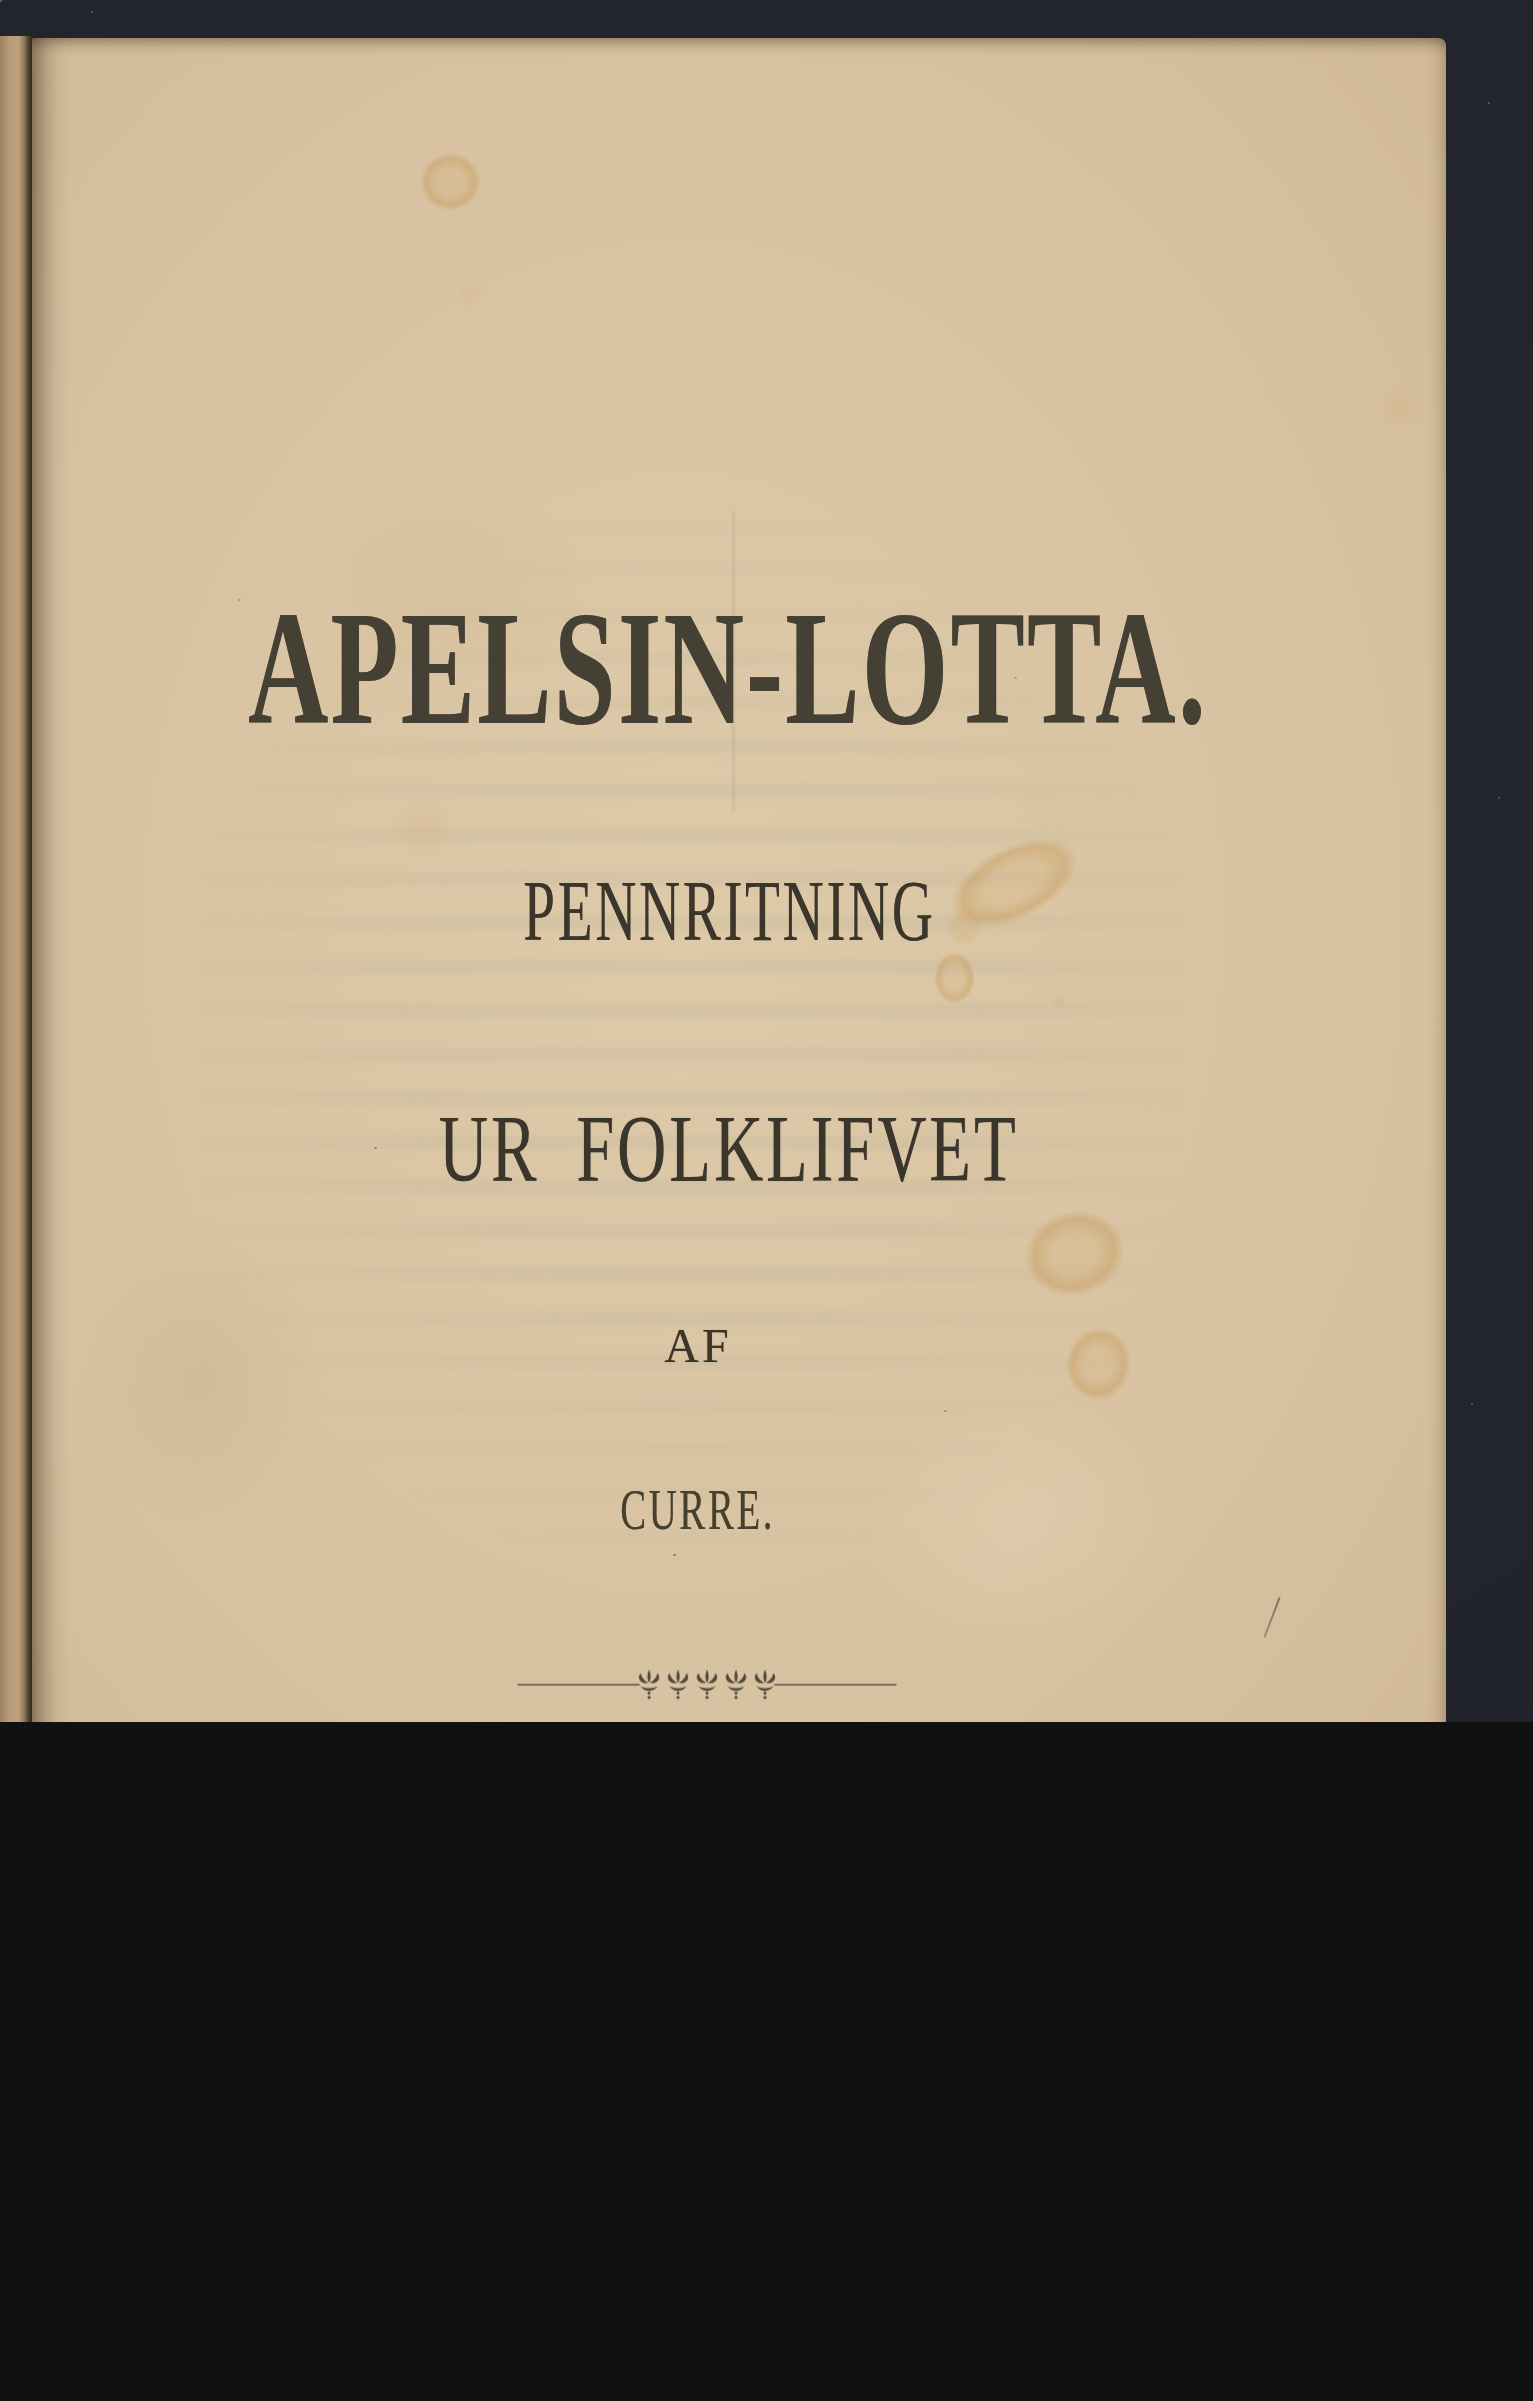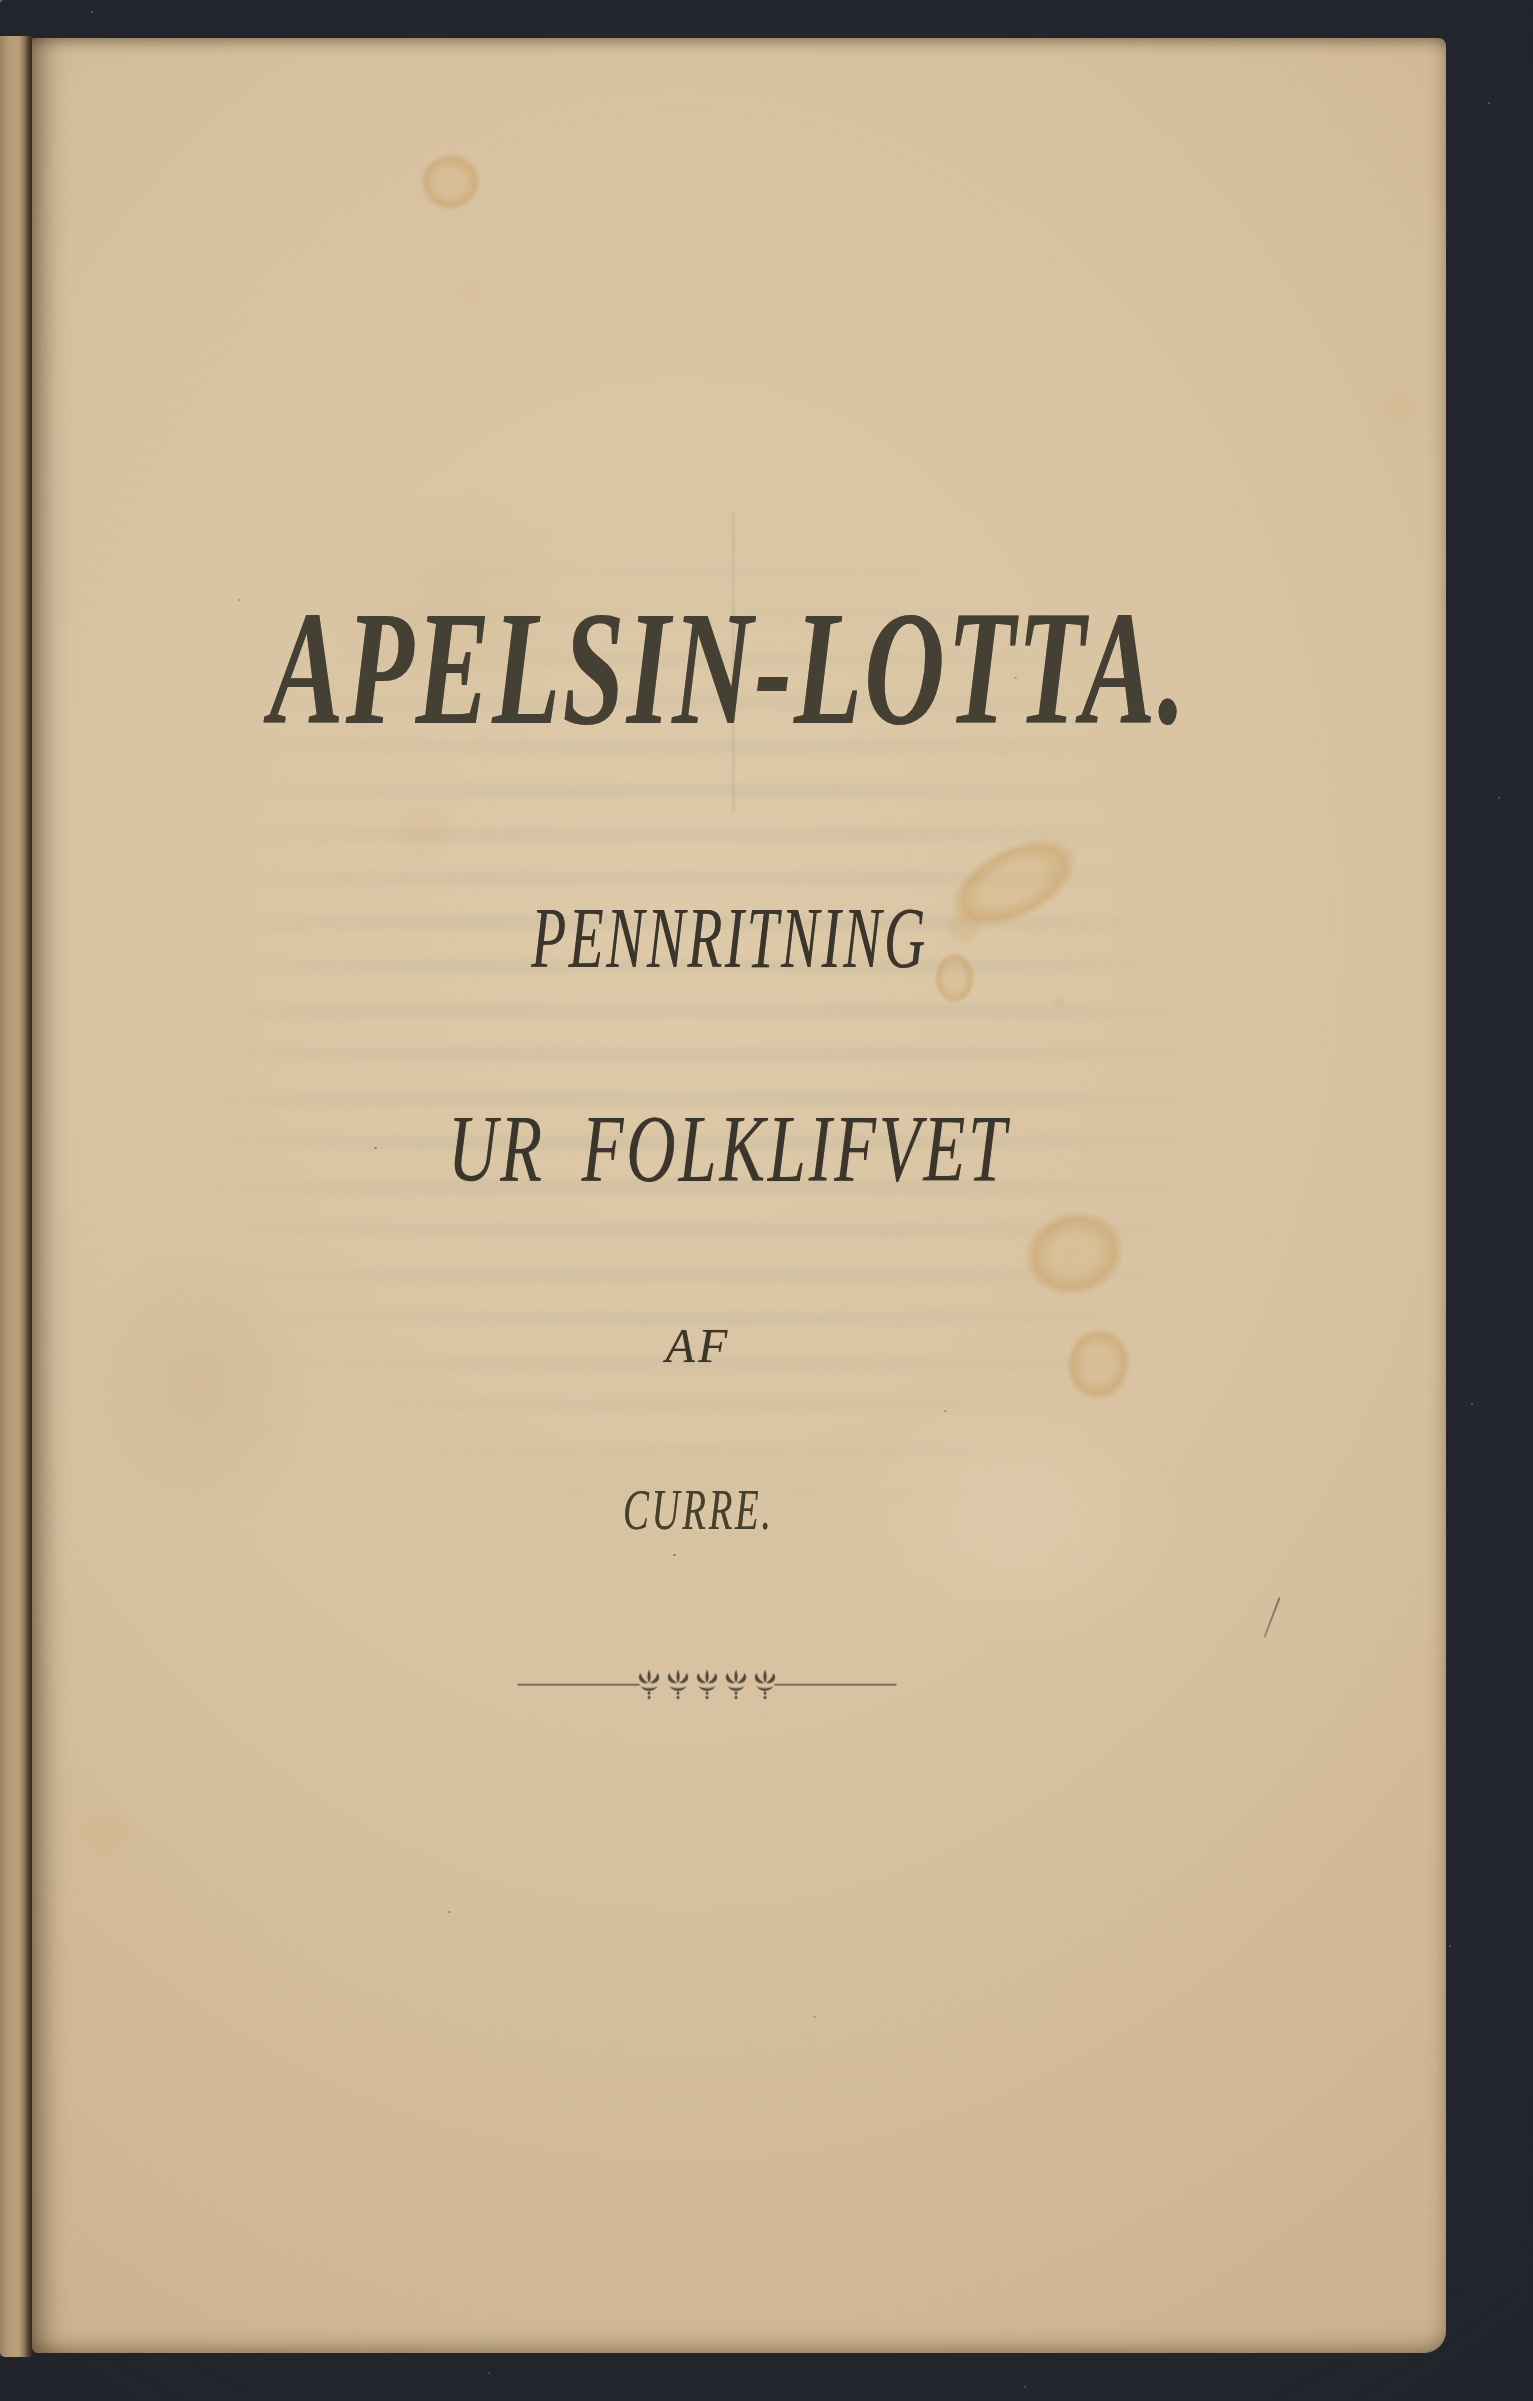--- a/index.html
+++ b/index.html
@@ -1,23 +1,22 @@
 <!DOCTYPE html>
 <html style="font-size:12.6px"><head>
 <meta charset="utf-8">
 <style>
   html,body{margin:0;padding:0;background:#111;}
   #stage{
     position:relative;
-    width:1534px;height:2401px;
+    width:1534px;height:1722px;
     overflow:hidden;
     background:
       radial-gradient(140% 100% at 50% 45%, #262931 0%, #22252c 55%, #1e2127 100%);
     font-family:"Liberation Serif","DejaVu Serif",serif;
-    font-style:italic;
   }
   
   .bg-speck{
     position:absolute;left:0;top:0;width:1.6px;height:1.6px;border-radius:50%;
     background:rgba(225,225,215,.38);
     box-shadow:
       91px 11px 0 rgba(220,220,210,.30),
       1266px 74px 0 rgba(220,220,210,.34),
       1367px 47px 0 rgba(220,220,210,.25),
       1488px 102px 0 rgba(220,220,210,.30),
@@ -52,21 +51,21 @@
   }
   .line{
     position:absolute;left:0;right:0;
     text-align:center;line-height:1;white-space:nowrap;
     color:#3b362c;
     text-shadow:0 0 0.8px rgba(62,56,44,0.55);
   }
   .line > span{display:inline-block;transform-origin:50% 0;}
   .book-title          {top:548px;margin-left:-20.5px;font-size:164px;font-weight:700;letter-spacing:3.1px;color:#454034;}
   .book-title  > span  {transform:scaleX(0.68);}
-  .genre-line          {top:857px;margin-left:-17.3px;font-size:86px;letter-spacing:3.9px;}
+  .genre-line          {top:830px;margin-left:-17.3px;font-size:86px;letter-spacing:3.9px;}
   .genre-line  > span  {transform:scaleX(0.664);}
   .subject-line        {top:1064px;margin-left:-20.5px;font-size:95px;letter-spacing:3.9px;word-spacing:23.6px;}
   .subject-line > span {transform:scaleX(0.72);}
   .byline-prep         {top:1284px;margin-left:-81px;font-size:48px;letter-spacing:3.1px;}
   .author-name         {top:1443px;margin-left:-81px;font-size:58px;letter-spacing:3.9px;color:#46402f;}
   .author-name > span  {transform:scaleX(0.67);}
   .imprint-city        {top:1992px;margin-left:-3.1px;font-size:39px;font-weight:700;letter-spacing:3.1px;}
   .imprint-city > span {transform:scaleX(0.88);}
   .imprint-printer     {top:2038px;margin-left:-16.5px;font-size:32px;font-weight:700;letter-spacing:2.4px;word-spacing:6.3px;}
   .imprint-printer>span{transform:scaleX(0.97);}

